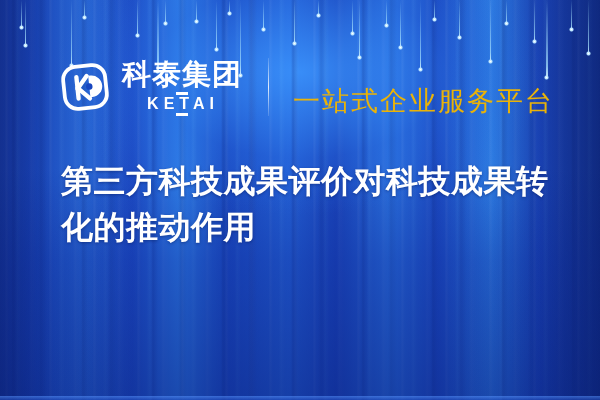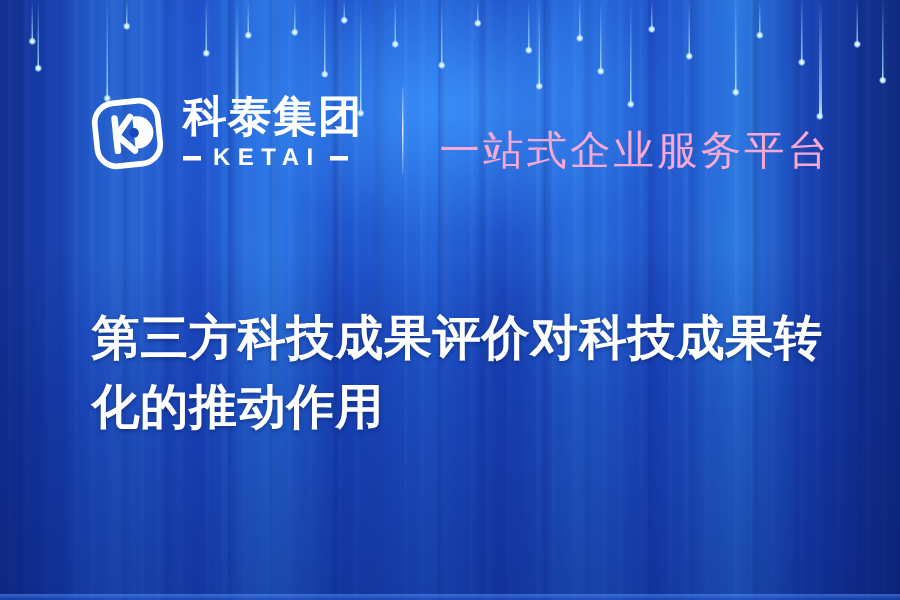--- a/index.html
+++ b/index.html
@@ -133,20 +133,21 @@
     font-weight: bold;
     color: #ffffff;
     letter-spacing: 1px;
     line-height: 1.05;
     white-space: nowrap;
   }
   .logo-en-row {
     display: flex;
     align-items: center;
     margin-top: 3px;
+    flex-direction: column;
   }
   .logo-en-row .rule {
     height: 3px;
     width: 12px;
     background: #ffffff;
     flex: 0 0 auto;
   }
   .logo-en {
     font-size: 16px;
     font-weight: bold;
@@ -160,21 +161,21 @@
     width: 1px;
     height: 58px;
     background: linear-gradient(180deg, rgba(255,255,255,0.15) 0%, rgba(255,255,255,0.85) 50%, rgba(255,255,255,0.15) 100%);
     margin: 0 24px 0 26px;
     flex: 0 0 auto;
   }
 
   .tagline { display: flex; flex-direction: column; justify-content: center; }
   .tagline-main {
     font-size: 27px;
-    color: #f9a8d4;
+    color: #eab308;
     letter-spacing: 2px;
     line-height: 1.15;
     white-space: nowrap;
     font-family: "DejaVu Sans", "Liberation Sans", sans-serif;
   }
   .tagline-sub {
     margin-top: 4px;
     font-size: 19px;
     font-weight: bold;
     color: #ffffff;
@@ -189,21 +190,20 @@
     position: absolute;
     left: 61px;
     top: 158px;
     width: 510px;
     font-size: 32px;
     font-weight: bold;
     color: #ffffff;
     line-height: 1.45;
     letter-spacing: 0.5px;
     text-shadow: 0 1px 3px rgba(6,24,86,0.45);
-    margin-top: 44px;
   }
 </style>
 </head>
 <body>
 
 <div class="banner">
 
   <div class="bg-base"></div>
   <div class="bg-stripes"></div>
   <div class="bg-stripes2"></div>

